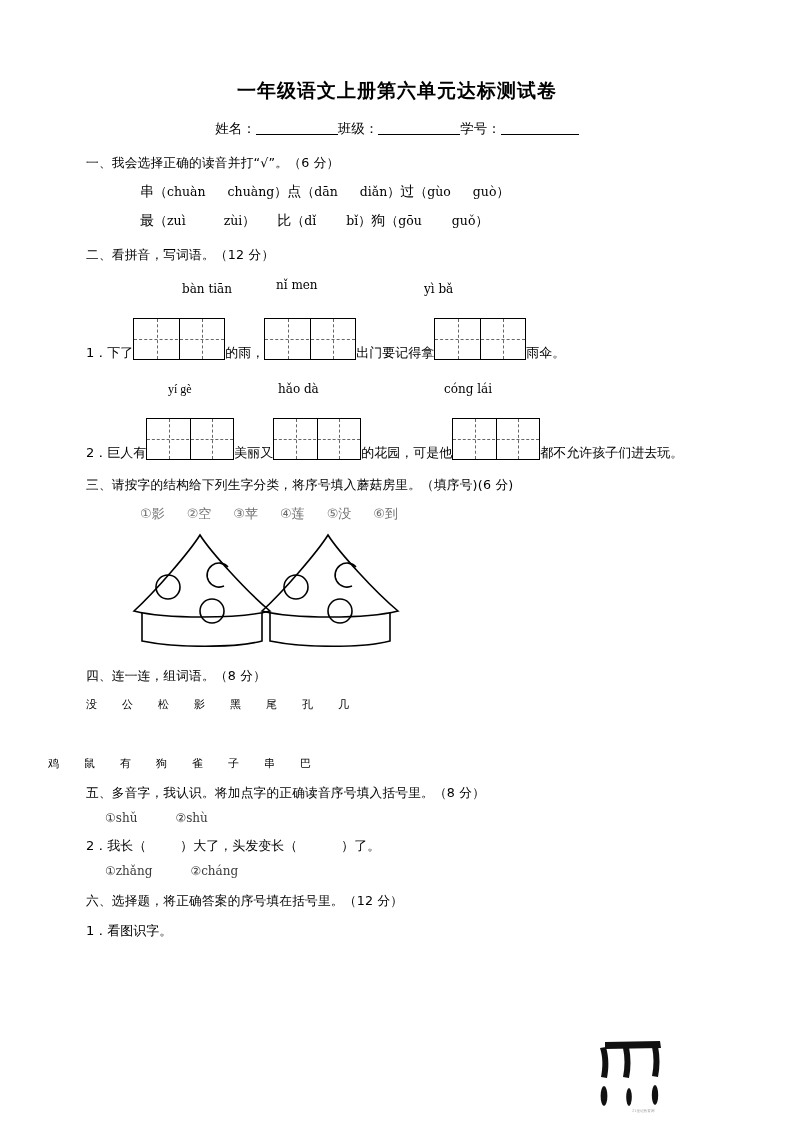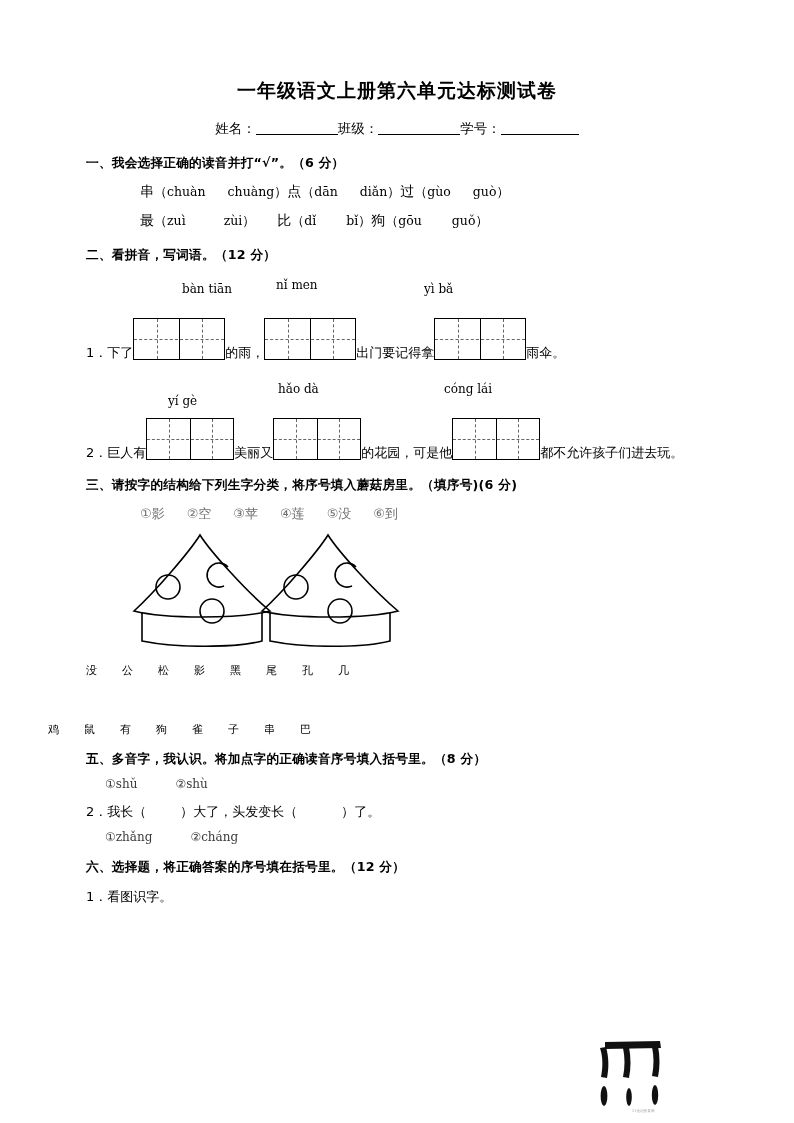--- a/index.html
+++ b/index.html
@@ -47,21 +47,21 @@
     height: 13px;
     vertical-align: -2px;
   }
   .blank.w1 { width: 82px; }
   .blank.w2 { width: 82px; }
   .blank.w3 { width: 78px; }
 
   
   .sec-h {
     font-size: 12.7px;
-    font-weight: bold;
+    font-weight: normal;
     margin-left: 86px;
     margin-top: 17px;
     letter-spacing: 0.2px;
   }
 
   
   .s1-row {
     font-size: 13px;
     margin-top: 11px;
     margin-left: 140px;
@@ -220,21 +220,21 @@
         <span class="vmid" style="left:50%"></span>
         <span class="vdash" style="left:25%"></span>
         <span class="vdash" style="left:75%"></span>
         <span class="hdash"></span>
       </span>
       <span class="sent-txt">雨伞。</span>
     </div>
   </div>
 
   <div class="s2-block" style="margin-top:14px;">
-    <div class="py-label" style="left:168px; top:20px;">yí  gè</div>
+    <div class="py-label" style="left:168px; top:8px;font-family:Liberation Serif, serif;">yí  gè</div>
     <div class="py-label" style="left:278px; top:8px;">hǎo  dà</div>
     <div class="py-label" style="left:444px; top:8px;">cóng  lái</div>
 
     <div class="sent-row">
       <span class="sent-txt">2．</span>
       <span class="sent-txt">巨人有</span>
       <span class="grid w2b">
         <span class="vmid" style="left:50%"></span>
         <span class="vdash" style="left:25%"></span>
         <span class="vdash" style="left:75%"></span>
@@ -278,20 +278,21 @@
       <g fill="none" stroke="#000" stroke-width="1.6" transform="translate(128,0)">
         <path d="M 62 6 C 72 22 108 62 132 82 C 100 90 28 90 -4 82 C 18 62 52 22 62 6 Z" transform="translate(8,0)"></path>
         <circle cx="38" cy="58" r="12"></circle>
         <path d="M 98 38 a 12 12 0 1 0 -4 19"></path>
         <circle cx="82" cy="82" r="12"></circle>
         <path d="M 12 84 L 12 112 C 46 119 106 119 132 112 L 132 84"></path>
       </g>
     </svg>
   </div>
 
+  <div class="sec-h">四、连一连，组词语。（8 分）</div>
 
   <div class="s4-row first">
     <span class="ch">没</span><span class="ch">公</span><span class="ch">松</span><span class="ch">影</span><span class="ch">黑</span><span class="ch">尾</span><span class="ch">孔</span><span class="ch">几</span>
   </div>
 
   <div class="s4-row second">
     <span class="ch">鸡</span><span class="ch">鼠</span><span class="ch">有</span><span class="ch">狗</span><span class="ch">雀</span><span class="ch">子</span><span class="ch">串</span><span class="ch">巴</span>
   </div>
 
   <div class="sec-h" style="margin-top:14px;">五、多音字，我认识。将加点字的正确读音序号填入括号里。（8 分）</div>

